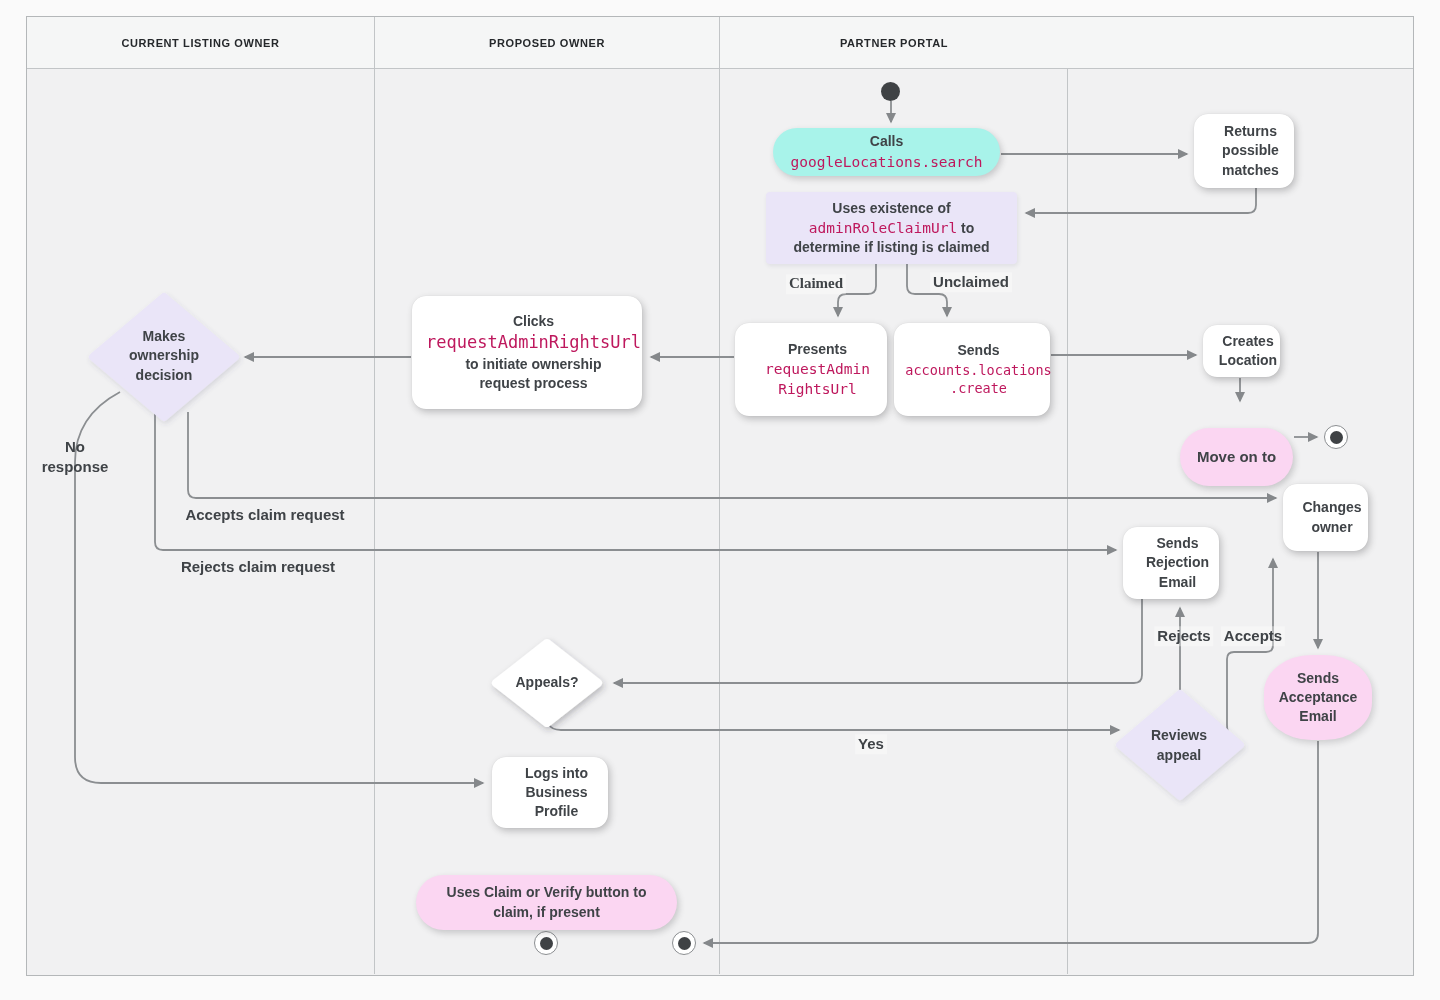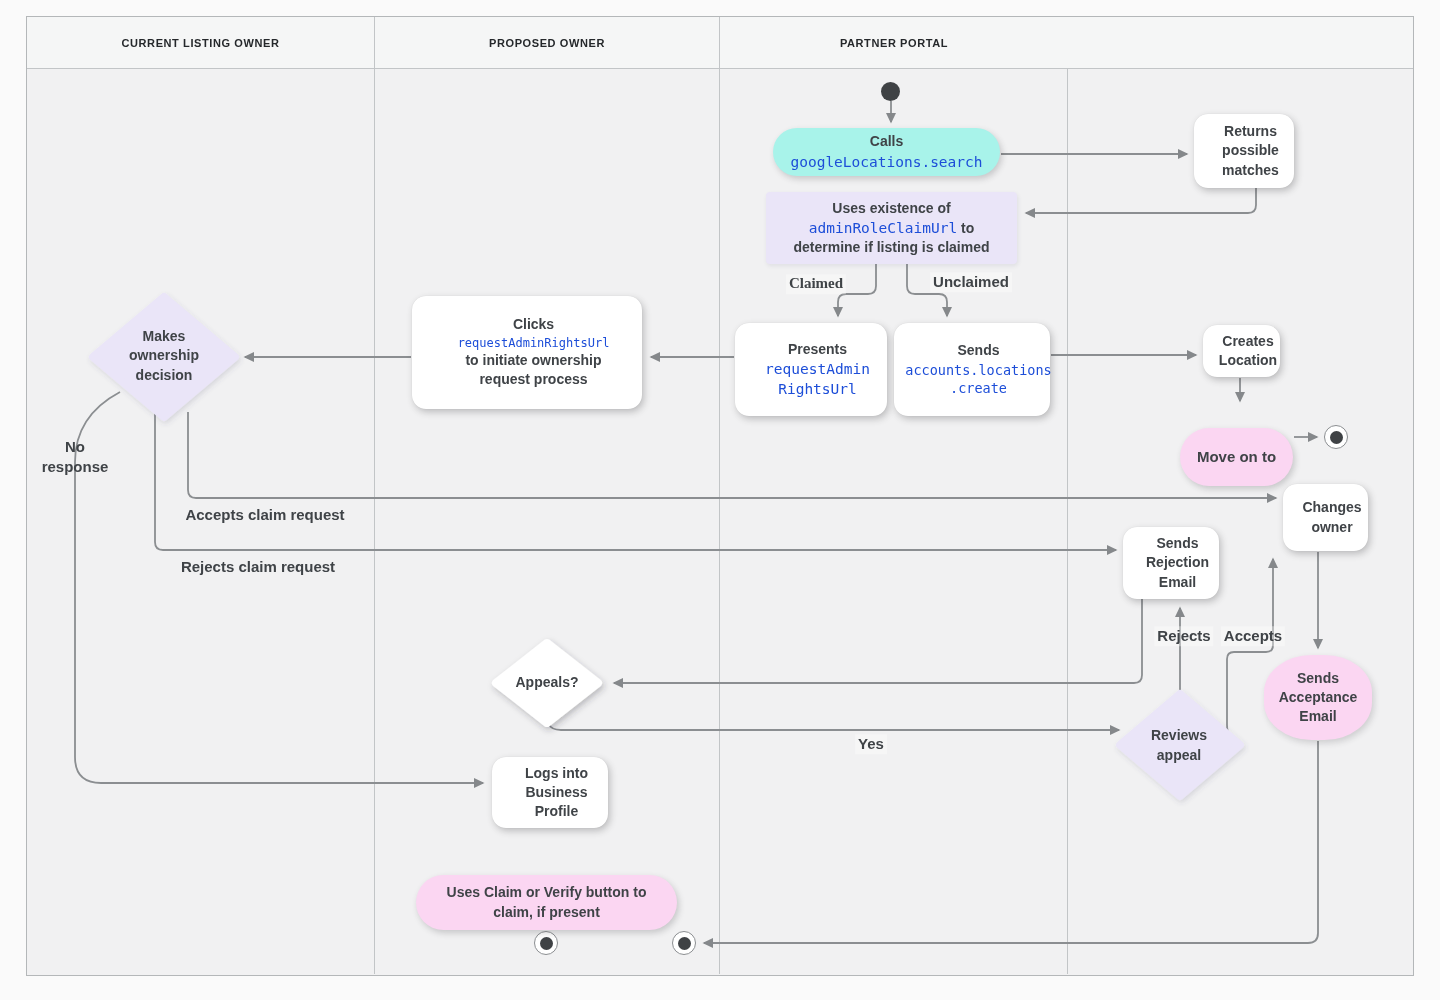--- a/index.html
+++ b/index.html
@@ -32,21 +32,21 @@
   .node{position:absolute; display:flex; flex-direction:column; align-items:center;
         justify-content:center; text-align:center; color:var(--c-text);
         font-size:14px; font-weight:bold; line-height:1.38;}
   .box{background:var(--c-white); border-radius:14px;
        box-shadow:2px 3px 7px rgba(50,50,55,.28), 0 0 1px rgba(0,0,0,.12);padding-left:13px;}
   .pill{border-radius:29px; box-shadow:2px 3px 6px rgba(50,50,55,.22);}
   .teal{background:var(--c-teal);}
   .pink{background:var(--c-pink);margin-top:20px;}
   .note{background:var(--c-lavender); border-radius:4px; box-shadow:1px 2px 4px rgba(70,70,110,.10);}
   .blob{background:var(--c-pink); border-radius:44%; box-shadow:2px 3px 6px rgba(50,50,55,.18);}
-  .mono{font-family:"DejaVu Sans Mono",monospace; font-weight:normal; font-size:13.5px; color:#1d4ed8;}
+  .mono{font-family:"DejaVu Sans Mono",monospace; font-weight:normal; font-size:13.5px; color:#be185d;}
   .dtext{position:absolute; display:flex; align-items:center; justify-content:center;
          text-align:center; color:var(--c-text); font-size:14px; font-weight:bold; line-height:1.4;}
 
   
   .start-node{position:absolute; width:19px; height:19px; border-radius:50%; background:#3f4245;}
   .end-node{position:absolute; width:24px; height:24px; border-radius:50%; background:#fff;
             border:1.6px solid var(--c-line); display:flex; align-items:center; justify-content:center;}
   .end-node .dot{width:13px; height:13px; border-radius:50%; background:#3f4245;}
 
   
@@ -146,21 +146,21 @@
   </div>
 
   <div class="node box" style="left:894px; top:323px; width:156px; height:93px;">
     <div>Sends</div>
     <div class="mono">accounts.locations</div>
     <div class="mono">.create</div>
   </div>
 
   <div class="node box" style="left:412px; top:296px; width:230px; height:113px;">
     <div>Clicks</div>
-    <div class="mono" style="font-size:12px;text-align:right;">requestAdminRightsUrl</div>
+    <div class="mono" style="font-size:17px;text-align:right;">requestAdminRightsUrl</div>
     <div>to initiate ownership</div>
     <div>request process</div>
   </div>
 
   <div class="dtext" style="left:114px; top:325px; width:100px; height:62px;">Makes ownership decision</div>
 
   <div class="node box" style="left:1203px; top:325px; width:77px; height:52px;">
     <div>Creates Location</div>
   </div>
 

